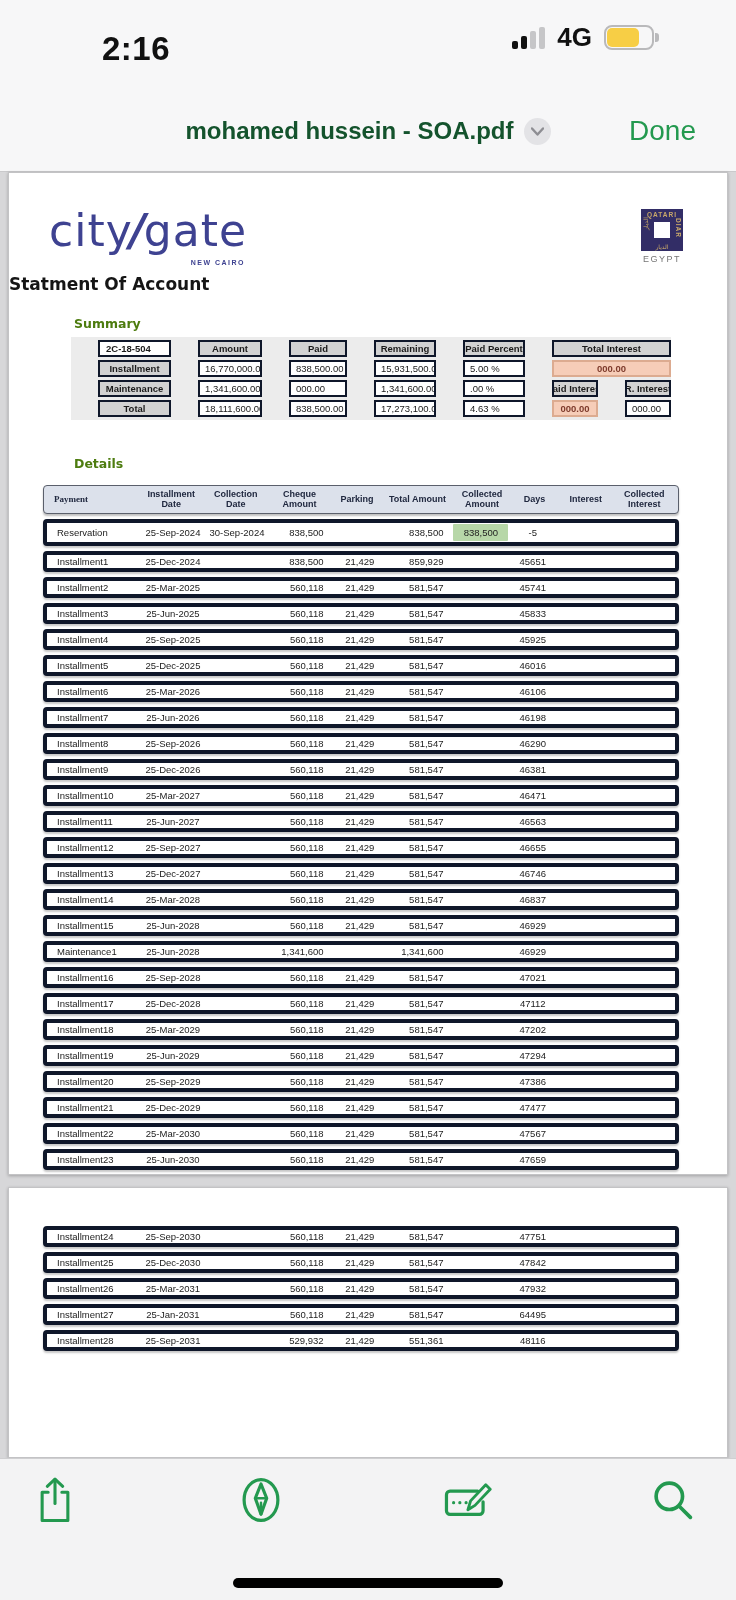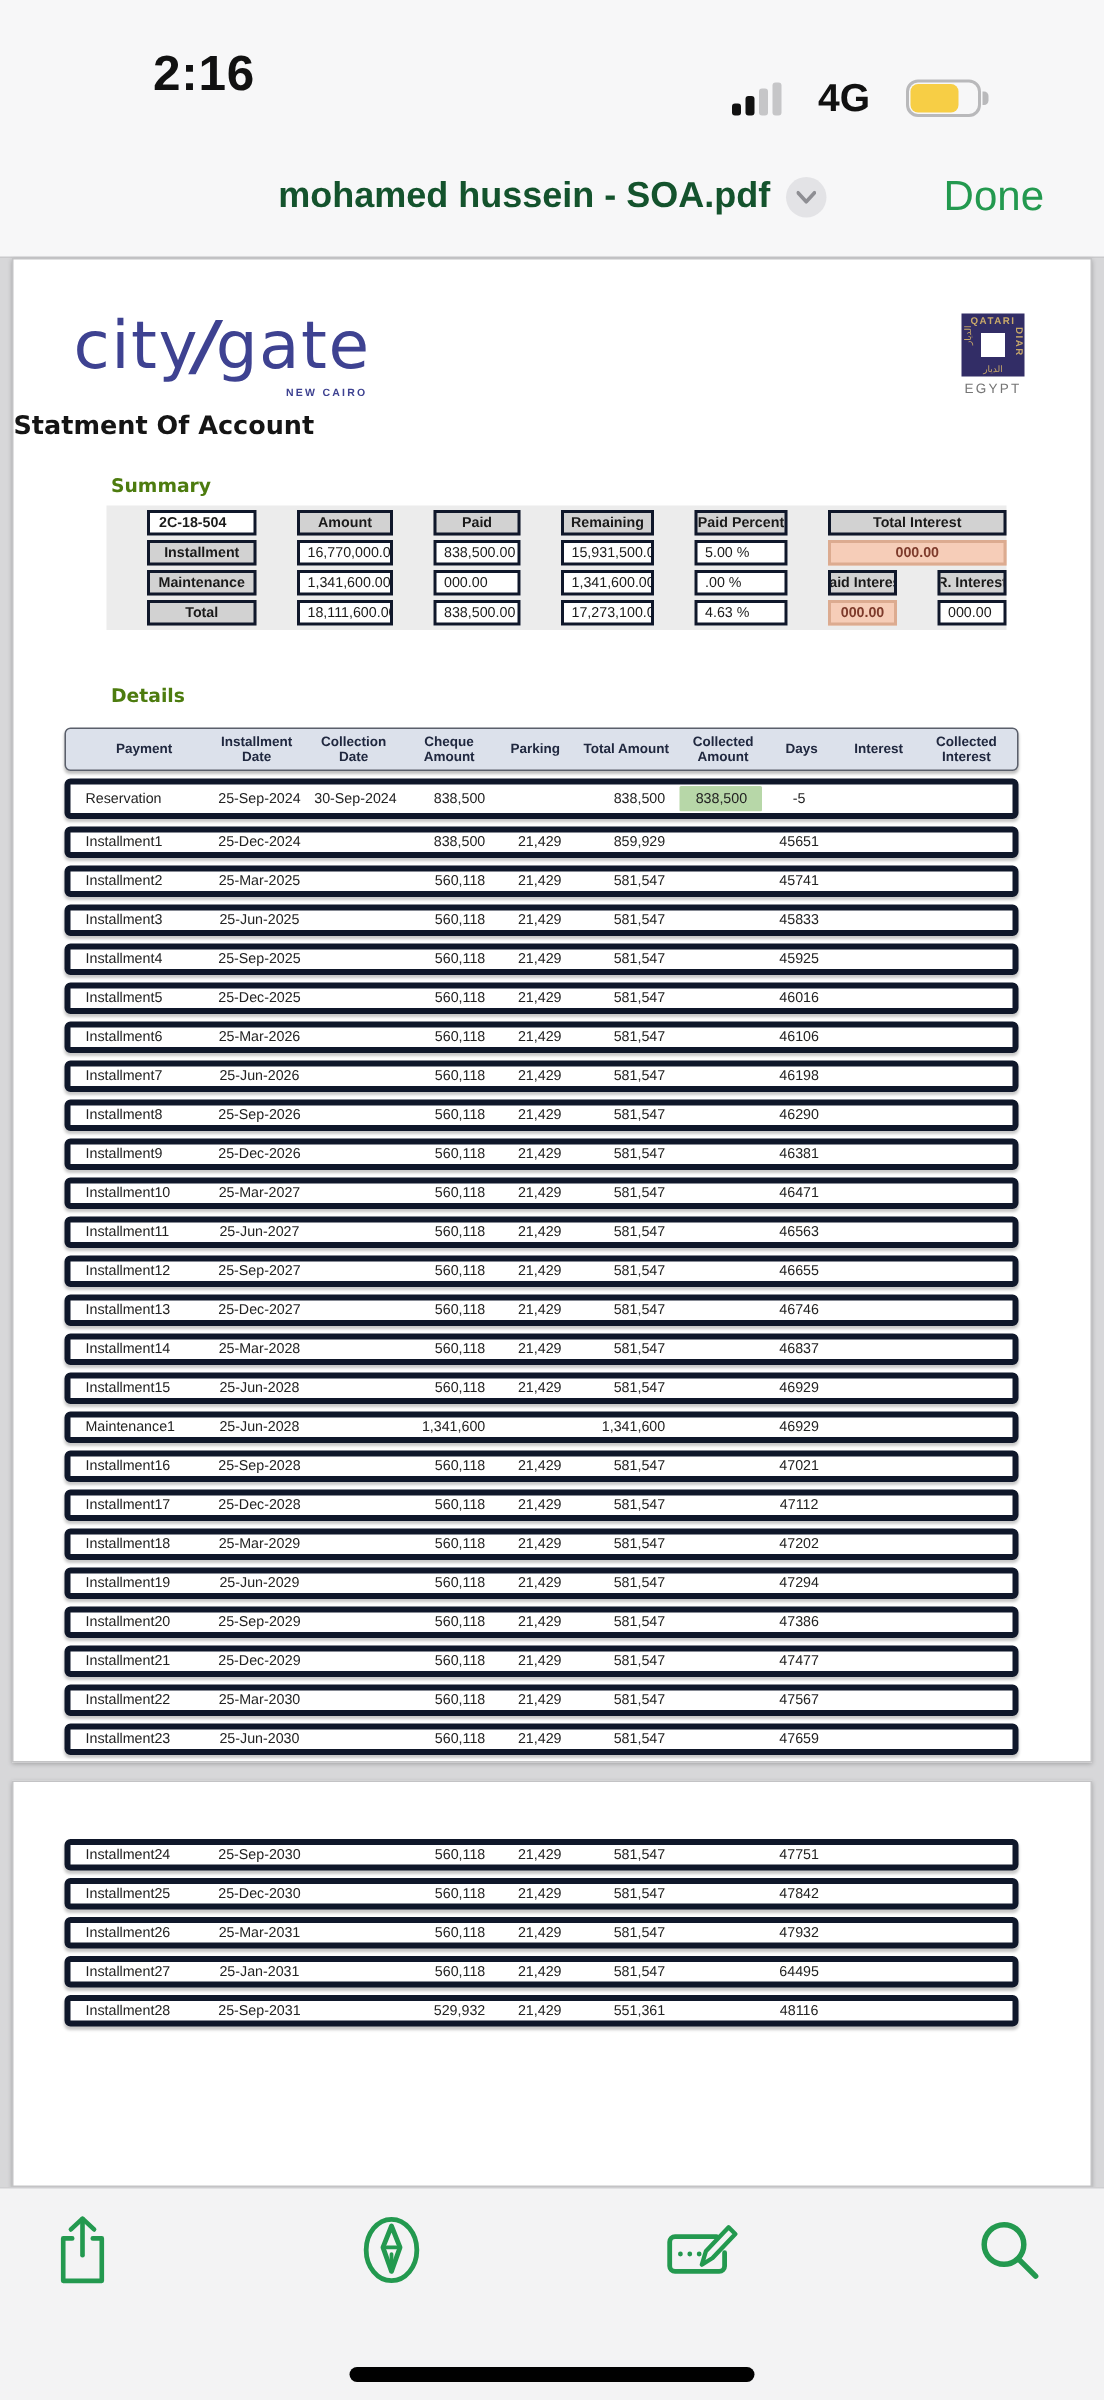--- a/index.html
+++ b/index.html
@@ -8,21 +8,21 @@
     font-family:"Liberation Sans", sans-serif;
     background:#d7d7d9;
     width:736px; height:1600px;
     overflow:hidden;
     position:relative;
   }
   
   .top-chrome { background:#f7f7f8; height:172px; position:relative; border-bottom:1px solid #c9c9cb; }
   .status-bar { height:90px; position:relative; }
   .status-time { position:absolute; left:102px; top:30px; font-size:33px; font-weight:700; color:#111; letter-spacing:.5px; }
-  .status-right { position:absolute; right:82px; top:50px; display:flex; align-items:center; gap:24px; }
+  .status-right { position:absolute; right:82px; top:22px; display:flex; align-items:center; gap:12px; }
   .sig-bars { display:flex; align-items:flex-end; gap:3px; height:22px; }
   .sig-bars i { display:block; width:6px; border-radius:2px; }
   .sig-bars i:nth-child(1){ height:8px;  background:#111; }
   .sig-bars i:nth-child(2){ height:13px; background:#111; }
   .sig-bars i:nth-child(3){ height:18px; background:#c6c6c8; }
   .sig-bars i:nth-child(4){ height:22px; background:#c6c6c8; }
   .net-label { font-size:26px; font-weight:600; color:#111; }
   .battery { position:relative; width:50px; height:25px; }
   .battery .shell { position:absolute; inset:0; border:2px solid #b9b9bb; border-radius:8px; }
   .battery .fill { position:absolute; left:3px; top:3px; bottom:3px; width:32px; background:#f7ce45; border-radius:5px; }
@@ -62,21 +62,21 @@
   .speach { background:#f6cdb8; border-color:#dcab90; color:#7d3a2b; font-weight:600; }
   .span2 { grid-column:span 2; }
   .sunit { background:#fff; justify-content:flex-start; padding-left:6px; font-weight:600; }
   
   .details-label { margin:36px 0 14px 65px; }
   .details-table { margin-left:34px; width:636px; }
   .d-header { background:#dce1eb; border:1px solid #5a5f6b; border-radius:4px; padding:3px 4px; display:grid;
     grid-template-columns:88fr 64fr 62fr 62fr 50fr 68fr 58fr 44fr 56fr 58fr; align-items:center; min-height:28px;
     box-shadow:0 2px 2px rgba(0,0,0,.25); margin-bottom:5px; }
   .d-header .hc { font-size:9px; font-weight:700; color:#20283f; text-align:center; line-height:1.15; }
-  .d-header .hc.left { text-align:center; padding-left:6px; }
+  .d-header .hc.left { text-align:left; padding-left:6px;font-family:Liberation Serif, serif; }
   .d-row { background:#fff; border:4px solid #0f172a; border-radius:4px; min-height:21px; display:grid;
     grid-template-columns:88fr 64fr 62fr 62fr 50fr 68fr 58fr 44fr 56fr 58fr; align-items:center;
     box-shadow:0 2px 2px rgba(0,0,0,.22); margin-bottom:5px; padding:1px 4px; }
   .d-row .c { font-size:9.5px; color:#222; text-align:center; overflow:hidden; white-space:nowrap; }
   .d-row .c.payment { text-align:left; padding-left:6px; }
   .d-row .c.num { text-align:right; padding-right:8px; }
   .d-row .c.collected { text-align:center; padding:0; }
   .hl-green { background:#b7d7a8; display:block; margin:0 2px; padding:3px 0; border-radius:1px; }
   .page2 .details-table { padding-top:38px; }
   

